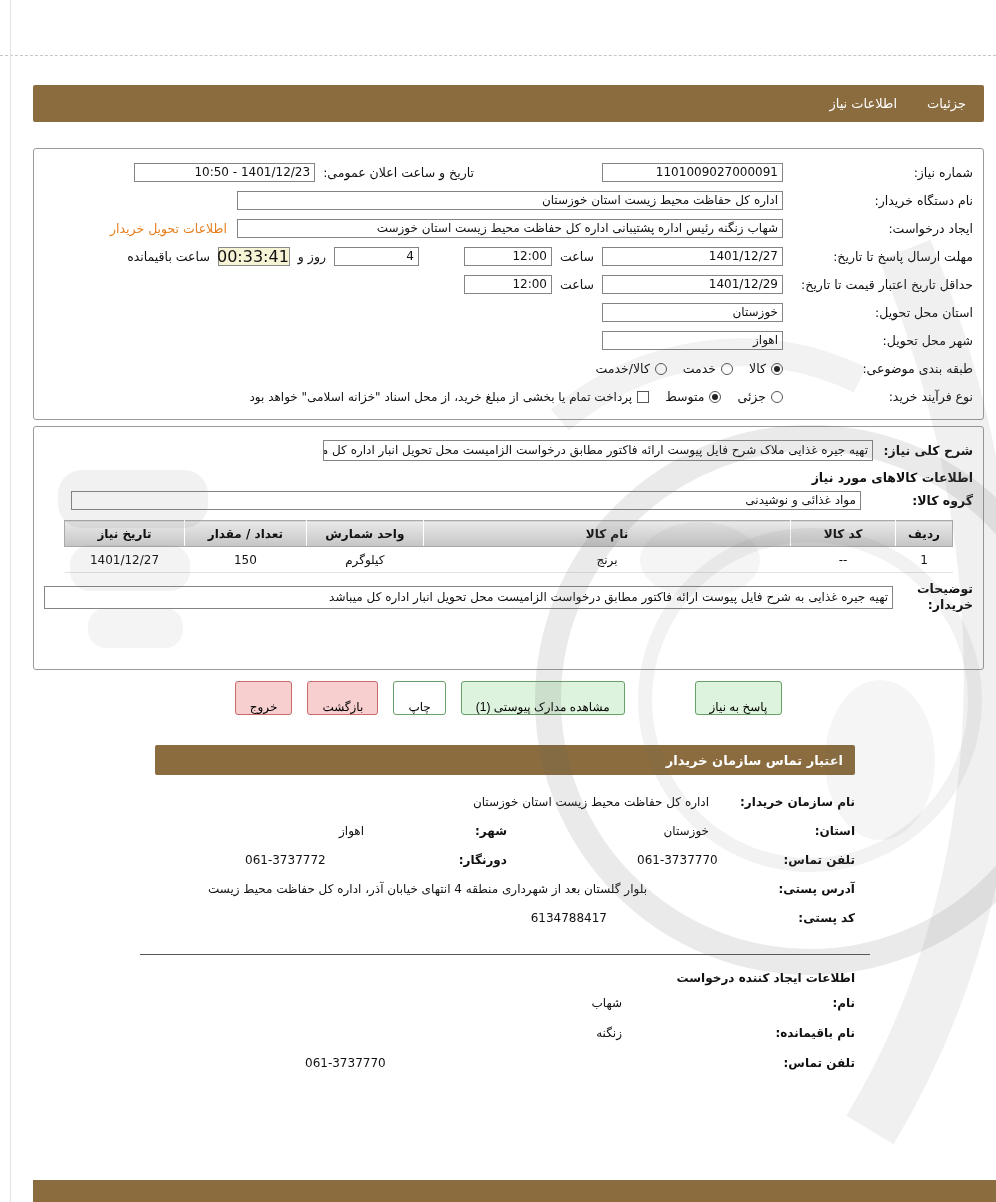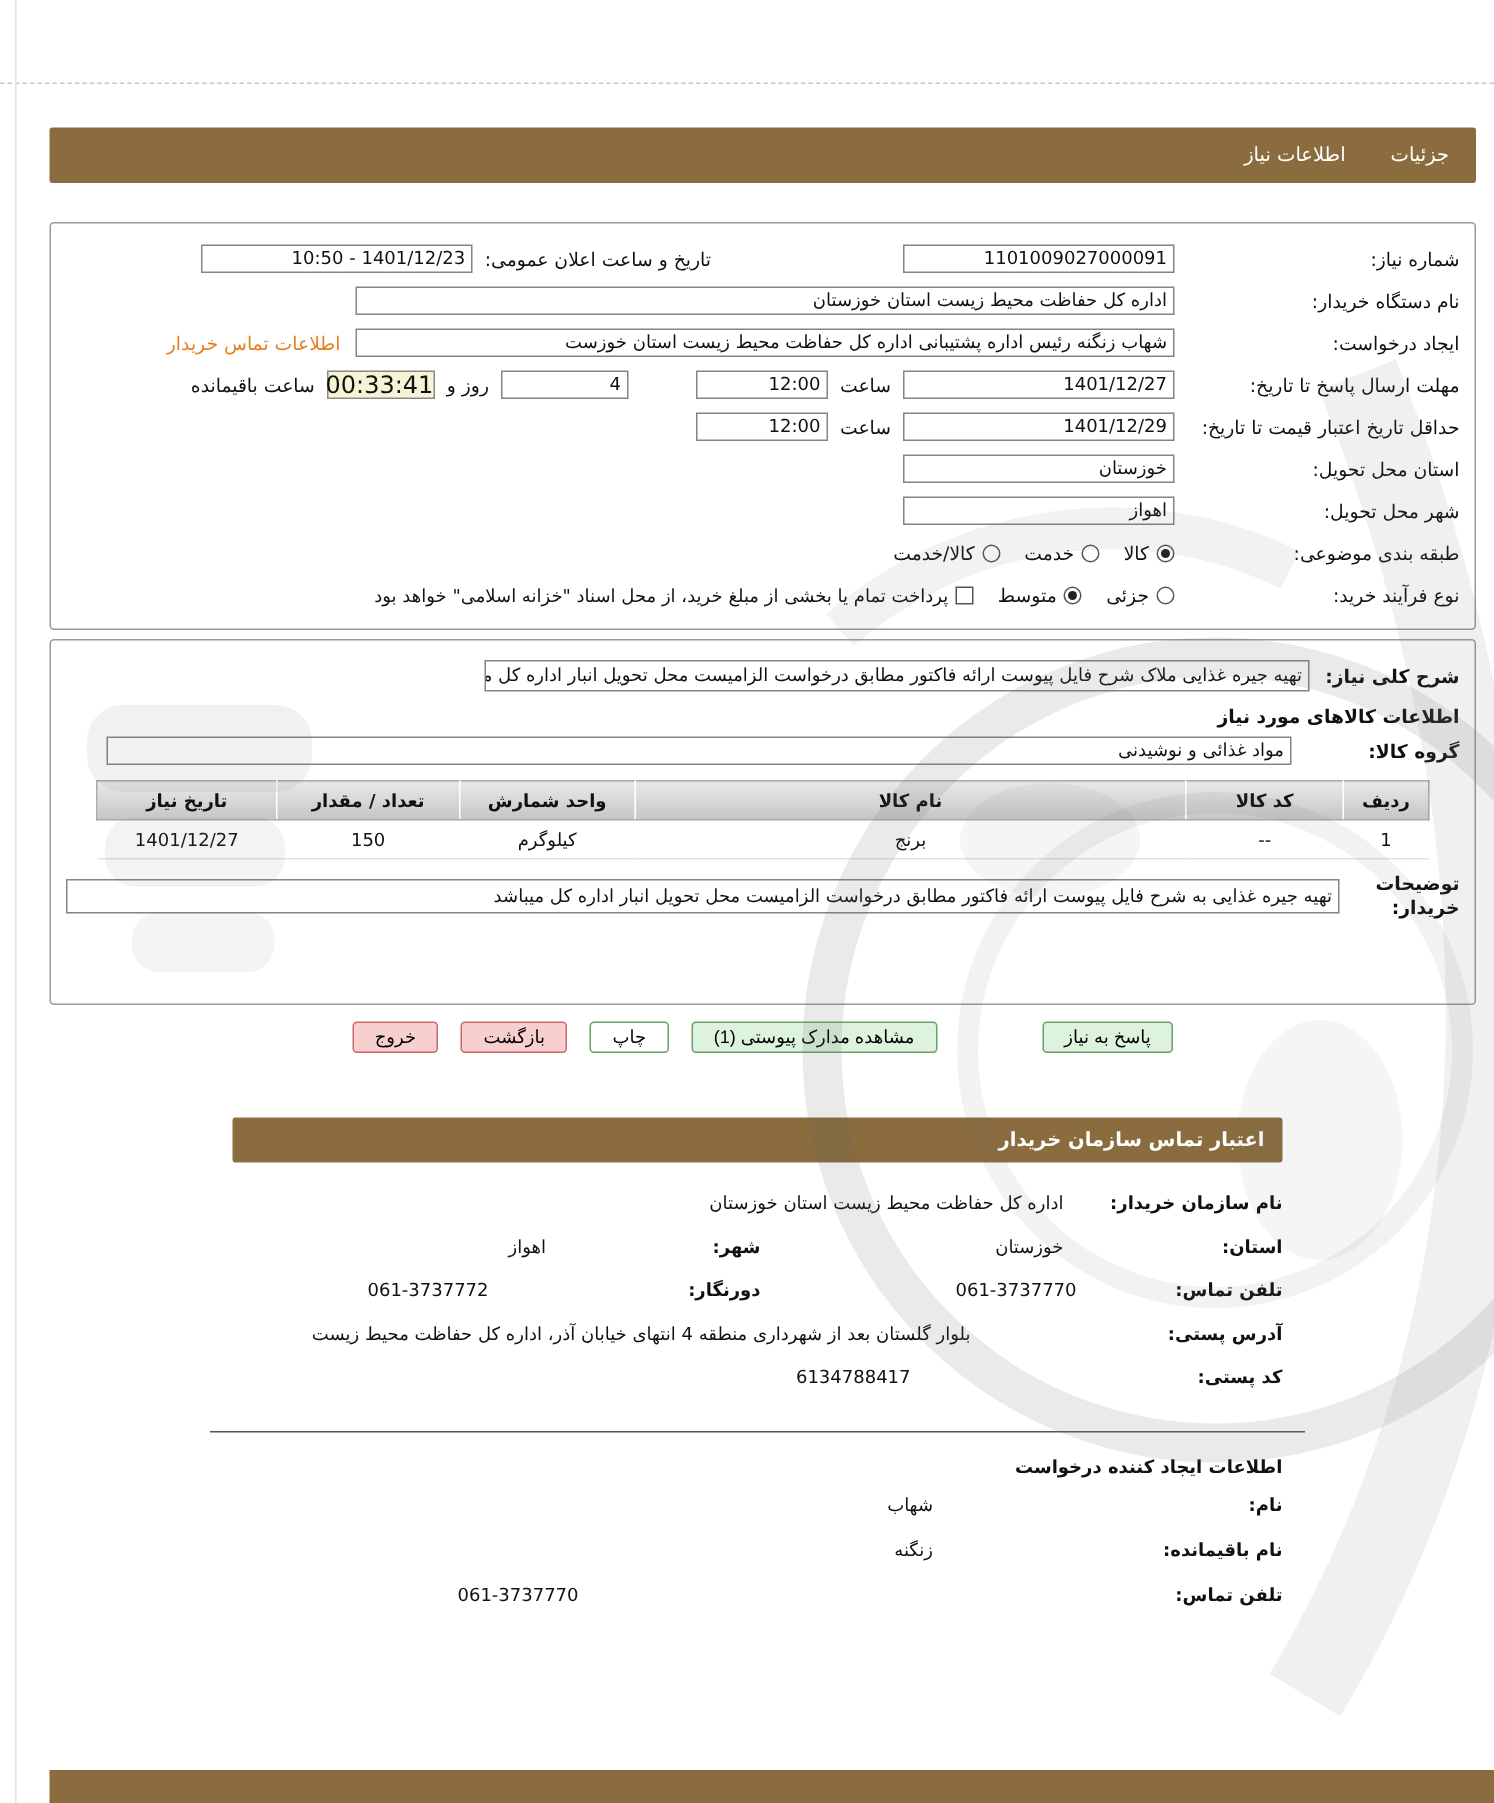--- a/index.html
+++ b/index.html
@@ -33,21 +33,21 @@
   .checkbox{width:12px;height:12px;border:1px solid #555;display:inline-block;background:#fff;flex:0 0 auto;}
   .opt{display:inline-flex;align-items:center;gap:5px;margin-left:16px;}
 
   .sectitle{font-weight:bold;margin:7px 0 3px;}
   .gtable{border-collapse:collapse;margin:7px 20px 8px;width:889px;font-size:12px;}
   .gtable th{background:linear-gradient(#e9e9e9,#c5c5c5);border:1px solid #aaa;border-left:1px solid #fff;font-weight:bold;height:26px;text-align:center;}
   .gtable th:last-child{border-left:1px solid #aaa;}
   .gtable td{height:26px;text-align:center;border-bottom:1px solid #e3e3e3;background:#fff;}
 
   .actions{position:absolute;top:681px;left:33px;width:951px;display:flex;justify-content:center;gap:15px;}
-  .btn{height:21px;line-height:19px;padding:0 14px;border-radius:3px;font-size:12px;border:1px solid;cursor:pointer;white-space:nowrap;}
+  .btn{height:21px;line-height:19px;padding:16px 14px;border-radius:3px;font-size:12px;border:1px solid;cursor:pointer;white-space:nowrap;}
   .btn-green{background:#ddf3dd;border-color:#69a069;}
   .btn-white{background:#fff;border-color:#69a069;}
   .btn-pink{background:#f8cfcf;border-color:#c96a6a;}
   .btn-reply{margin-left:55px;}
 
   .contact{position:absolute;top:745px;right:141px;width:700px;font-size:12px;}
   .contact-bar{height:30px;display:flex;align-items:center;padding:0 12px;font-weight:bold;font-size:13px;border-radius:2px;margin-bottom:12px;}
   .crow{display:grid;grid-template-columns:118px 230px 115px 1fr;align-items:center;min-height:29px;}
   .clabel{font-weight:bold;white-space:nowrap;}
   .cval{text-align:right;padding-right:28px;}
@@ -84,21 +84,21 @@
     </div>
 
     <div class="frow">
       <span class="flabel">نام دستگاه خریدار:</span>
       <div class="inp w546">اداره کل حفاظت محیط زیست استان خوزستان</div>
     </div>
 
     <div class="frow">
       <span class="flabel">ایجاد درخواست:</span>
       <div class="inp w546">شهاب زنگنه رئیس اداره پشتیبانی اداره کل حفاظت محیط زیست استان خوزست</div>
-      <span class="link">اطلاعات تماس خریدار</span>
+      <span class="link">اطلاعات تحویل خریدار</span>
     </div>
 
     <div class="frow">
       <span class="flabel">مهلت ارسال پاسخ تا تاریخ:</span>
       <div class="inp w181">1401/12/27</div>
       <span class="sidetext">ساعت</span>
       <div class="inp w88">12:00</div>
       <span class="spacer45"></span>
       <div class="inp w85">4</div>
       <span class="sidetext">روز و</span>

